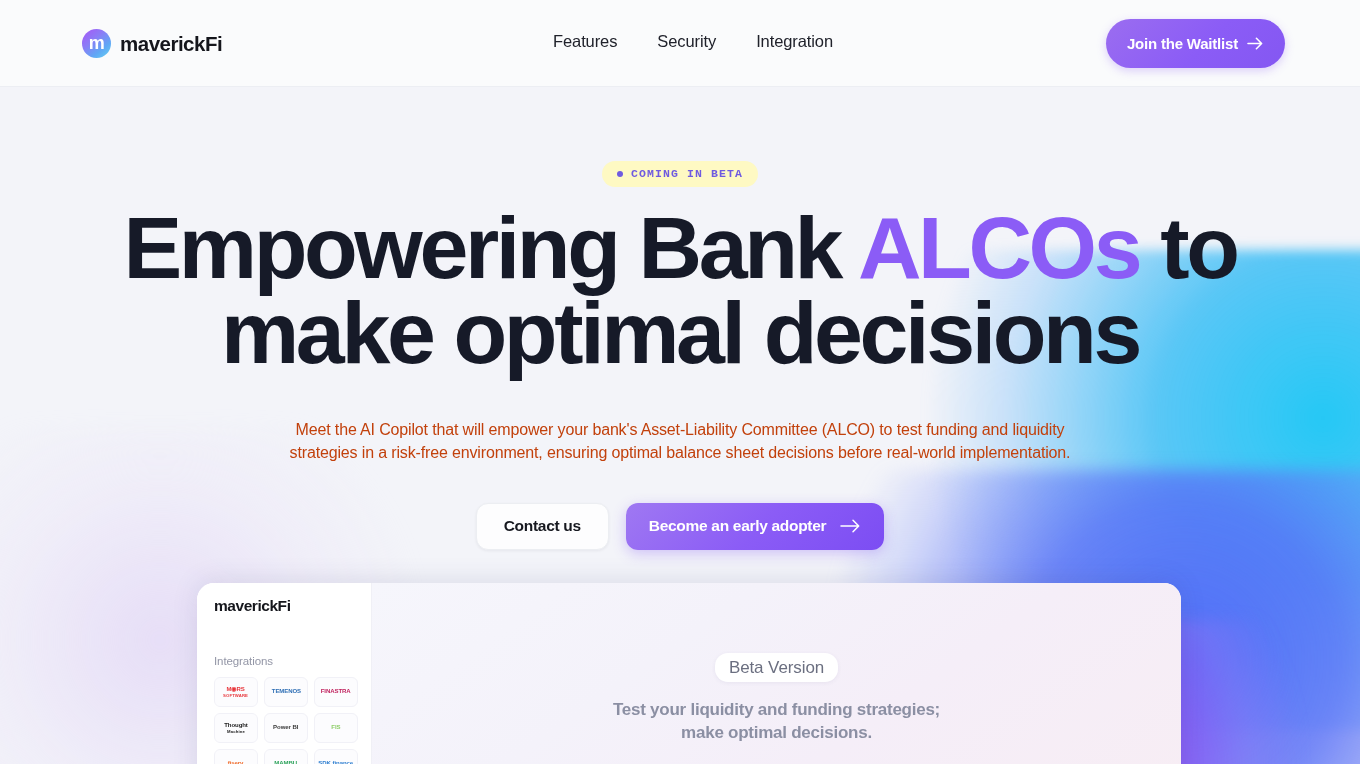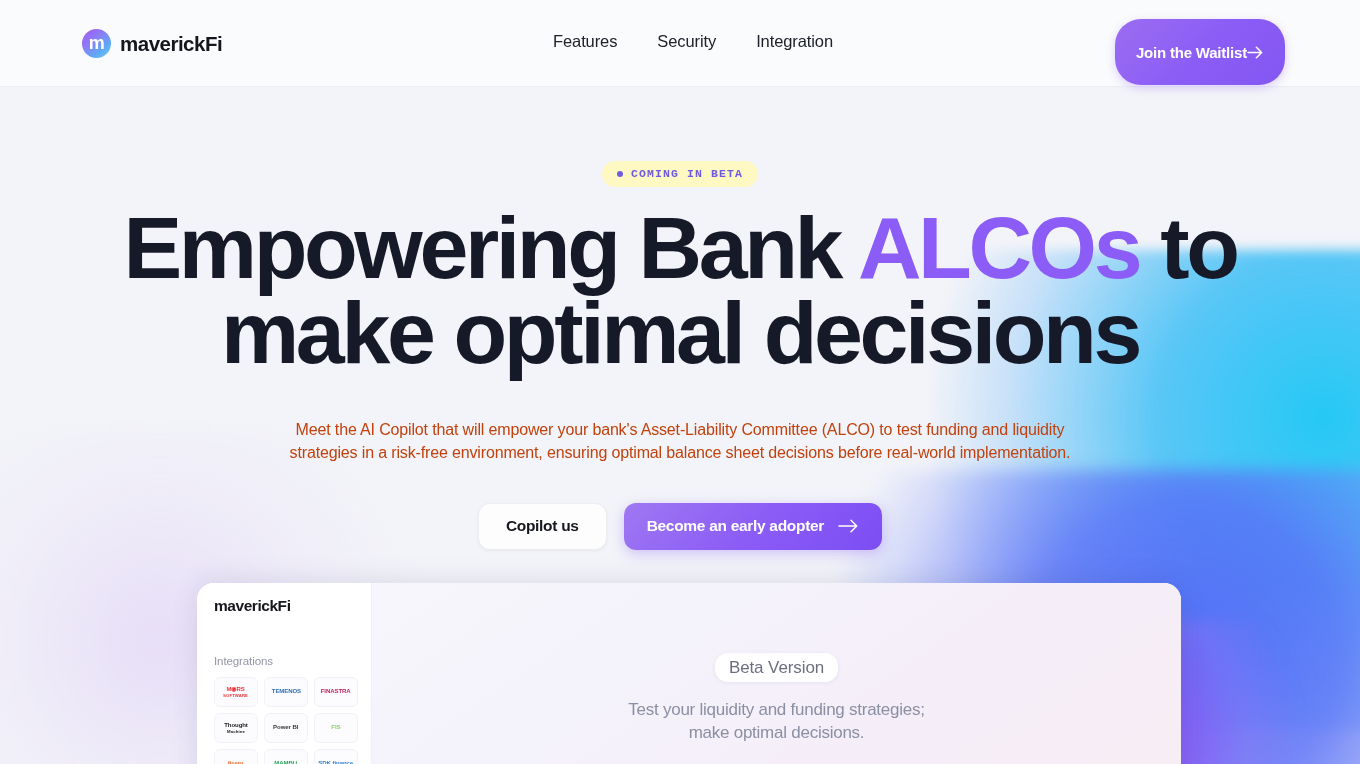--- a/index.html
+++ b/index.html
@@ -115,32 +115,33 @@
     font-weight: 500;
     text-decoration: none;
     letter-spacing: -0.1px;
     white-space: nowrap;
   }
 
   .waitlist-btn {
     position: absolute;
     right: 75px;
     top: 19px;
-    height: 66px;
+    height: 49px;
     padding: 0 21px;
     border: none;
     border-radius: 26px;
     background: linear-gradient(135deg, #9b6df0 0%, #8b5cf6 55%, #8457f2 100%);
     color: #ffffff;
     font-size: 15px;
     font-weight: 600;
     font-family: "Liberation Sans", sans-serif;
     letter-spacing: -0.2px;
     display: flex;
     align-items: center;
+    gap: 9px;
     cursor: pointer;
     box-shadow: 0 3px 10px rgba(139,92,246,0.28);
   }
   .arrow-ico { display: block; flex: none; }
 
   
   .hero {
     position: absolute;
     top: 87px; left: 0;
     width: 1360px;
@@ -305,20 +306,21 @@
     letter-spacing: -0.1px;
     box-shadow: 0 1px 4px rgba(60,60,120,0.07);
   }
   .preview-tagline {
     margin-top: 17px;
     text-align: center;
     font-size: 17px;
     line-height: 1.35;
     color: #8b8fa3;
     letter-spacing: -0.25px;
+    font-weight: bold;
   }
 </style>
 </head>
 <body>
 
 <div id="page">
 
   <div class="bg-layer">
     <div class="blob-lilac-left"></div>
     <div class="blob-cyan"></div>
@@ -357,21 +359,21 @@
     </div>
 
     <h1 class="headline">
       <span>Empowering Bank </span><span class="accent">ALCOs</span><span> to</span><br>
       <span>make optimal decisions</span>
     </h1>
 
     <p class="subtitle">Meet the AI Copilot that will empower your bank's Asset-Liability Committee (ALCO) to test funding and liquidity strategies in a risk-free environment, ensuring optimal balance sheet decisions before real-world implementation.</p>
 
     <div class="cta-row">
-      <button class="btn-contact">Copilot us</button>
+      <button class="btn-contact">Contact us</button>
       <button class="btn-adopter">
         <span>Become an early adopter</span>
         <svg class="arrow-ico" width="21" height="16" viewBox="0 0 21 16" fill="none">
           <path d="M1 8h17.5M13 2.3 18.7 8 13 13.7" stroke="#ffffff" stroke-width="1.5" stroke-linecap="round" stroke-linejoin="round"></path>
         </svg>
       </button>
     </div>
   </div>
 
   <div class="preview-card">

